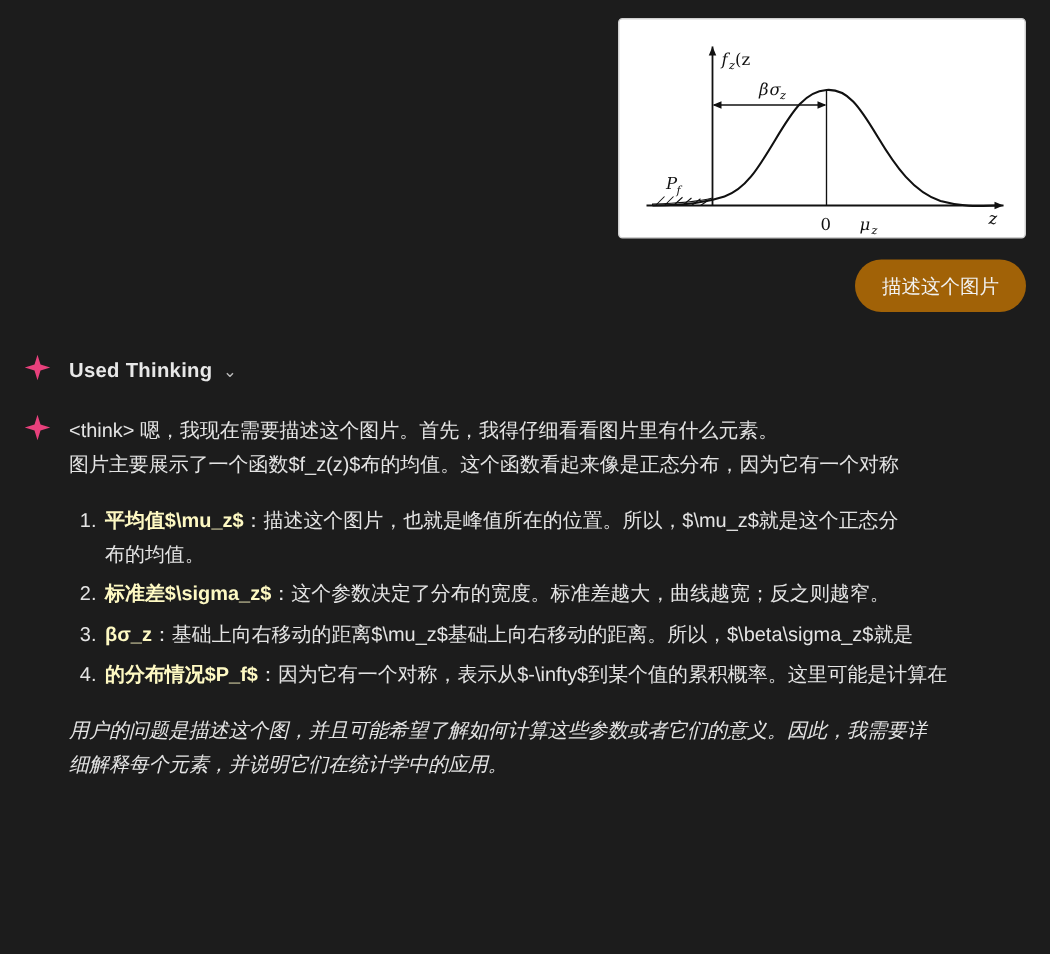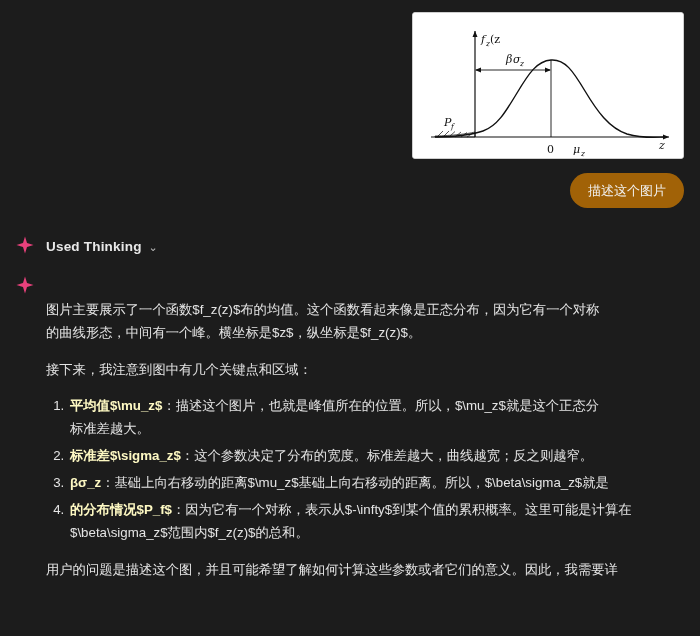--- a/index.html
+++ b/index.html
@@ -87,21 +87,21 @@
   }
   .msg-body {
     flex: 1 1 auto;
     font-size: 13.3px;
     line-height: 1.72;
     color: #e4e4e4;
   }
   .msg-body p {
     margin: 0 0 14px 0;
   }
-  .msg-body p:last-child { margin-bottom: 0; }
+  .msg-body p:last-child { margin-bottom: 0; font-style: italic; }
 
   ol.points {
     margin: 0 0 14px 0;
     padding-left: 22px;
   }
   ol.points li {
     margin-bottom: 4px;
     padding-left: 2px;
   }
   ol.points li:last-child { margin-bottom: 0; }
@@ -176,44 +176,42 @@
 
   <div class="msg-row">
     <span class="spark">
       <svg width="18" height="18" viewBox="0 0 18 18" xmlns="http://www.w3.org/2000/svg">
         <path d="M9 0.5 L11 7 L17.5 9 L11 11 L9 17.5 L7 11 L0.5 9 L7 7 Z" fill="#e8417c"></path>
       </svg>
     </span>
     <div class="msg-body">
 
       <p>
-        <br>
+        <span>&lt;think&gt; 嗯，我现在需要描述这个图片。首先，我得仔细看看图片里有什么元素。</span><br>
         <span>图片主要展示了一个函数$f_z(z)$布的均值。这个函数看起来像是正态分布，因为它有一个对称</span><br>
-        <span>的曲线形态，中间有一个峰。横坐标是$z$，纵坐标是$f_z(z)$。</span>
       </p>
 
-      <p>接下来，我注意到图中有几个关键点和区域：</p>
 
       <ol class="points">
         <li>
           <span class="b">平均值$\mu_z$</span><span>：描述这个图片，也就是峰值所在的位置。所以，$\mu_z$就是这个正态分</span><br>
-          <span>标准差越大。</span>
+          <span>布的均值。</span>
         </li>
         <li>
           <span class="b">标准差$\sigma_z$</span><span>：这个参数决定了分布的宽度。标准差越大，曲线越宽；反之则越窄。</span>
         </li>
         <li>
           <span class="b">βσ_z</span><span>：基础上向右移动的距离$\mu_z$基础上向右移动的距离。所以，$\beta\sigma_z$就是</span><br>
         </li>
         <li>
           <span class="b">的分布情况$P_f$</span><span>：因为它有一个对称，表示从$-\infty$到某个值的累积概率。这里可能是计算在</span><br>
-          <span>$\beta\sigma_z$范围内$f_z(z)$的总和。</span>
         </li>
       </ol>
 
       <p>
         <span>用户的问题是描述这个图，并且可能希望了解如何计算这些参数或者它们的意义。因此，我需要详</span><br>
+        <span>细解释每个元素，并说明它们在统计学中的应用。</span>
       </p>
 
     </div>
   </div>
 
 </div>
 
 </body></html>

